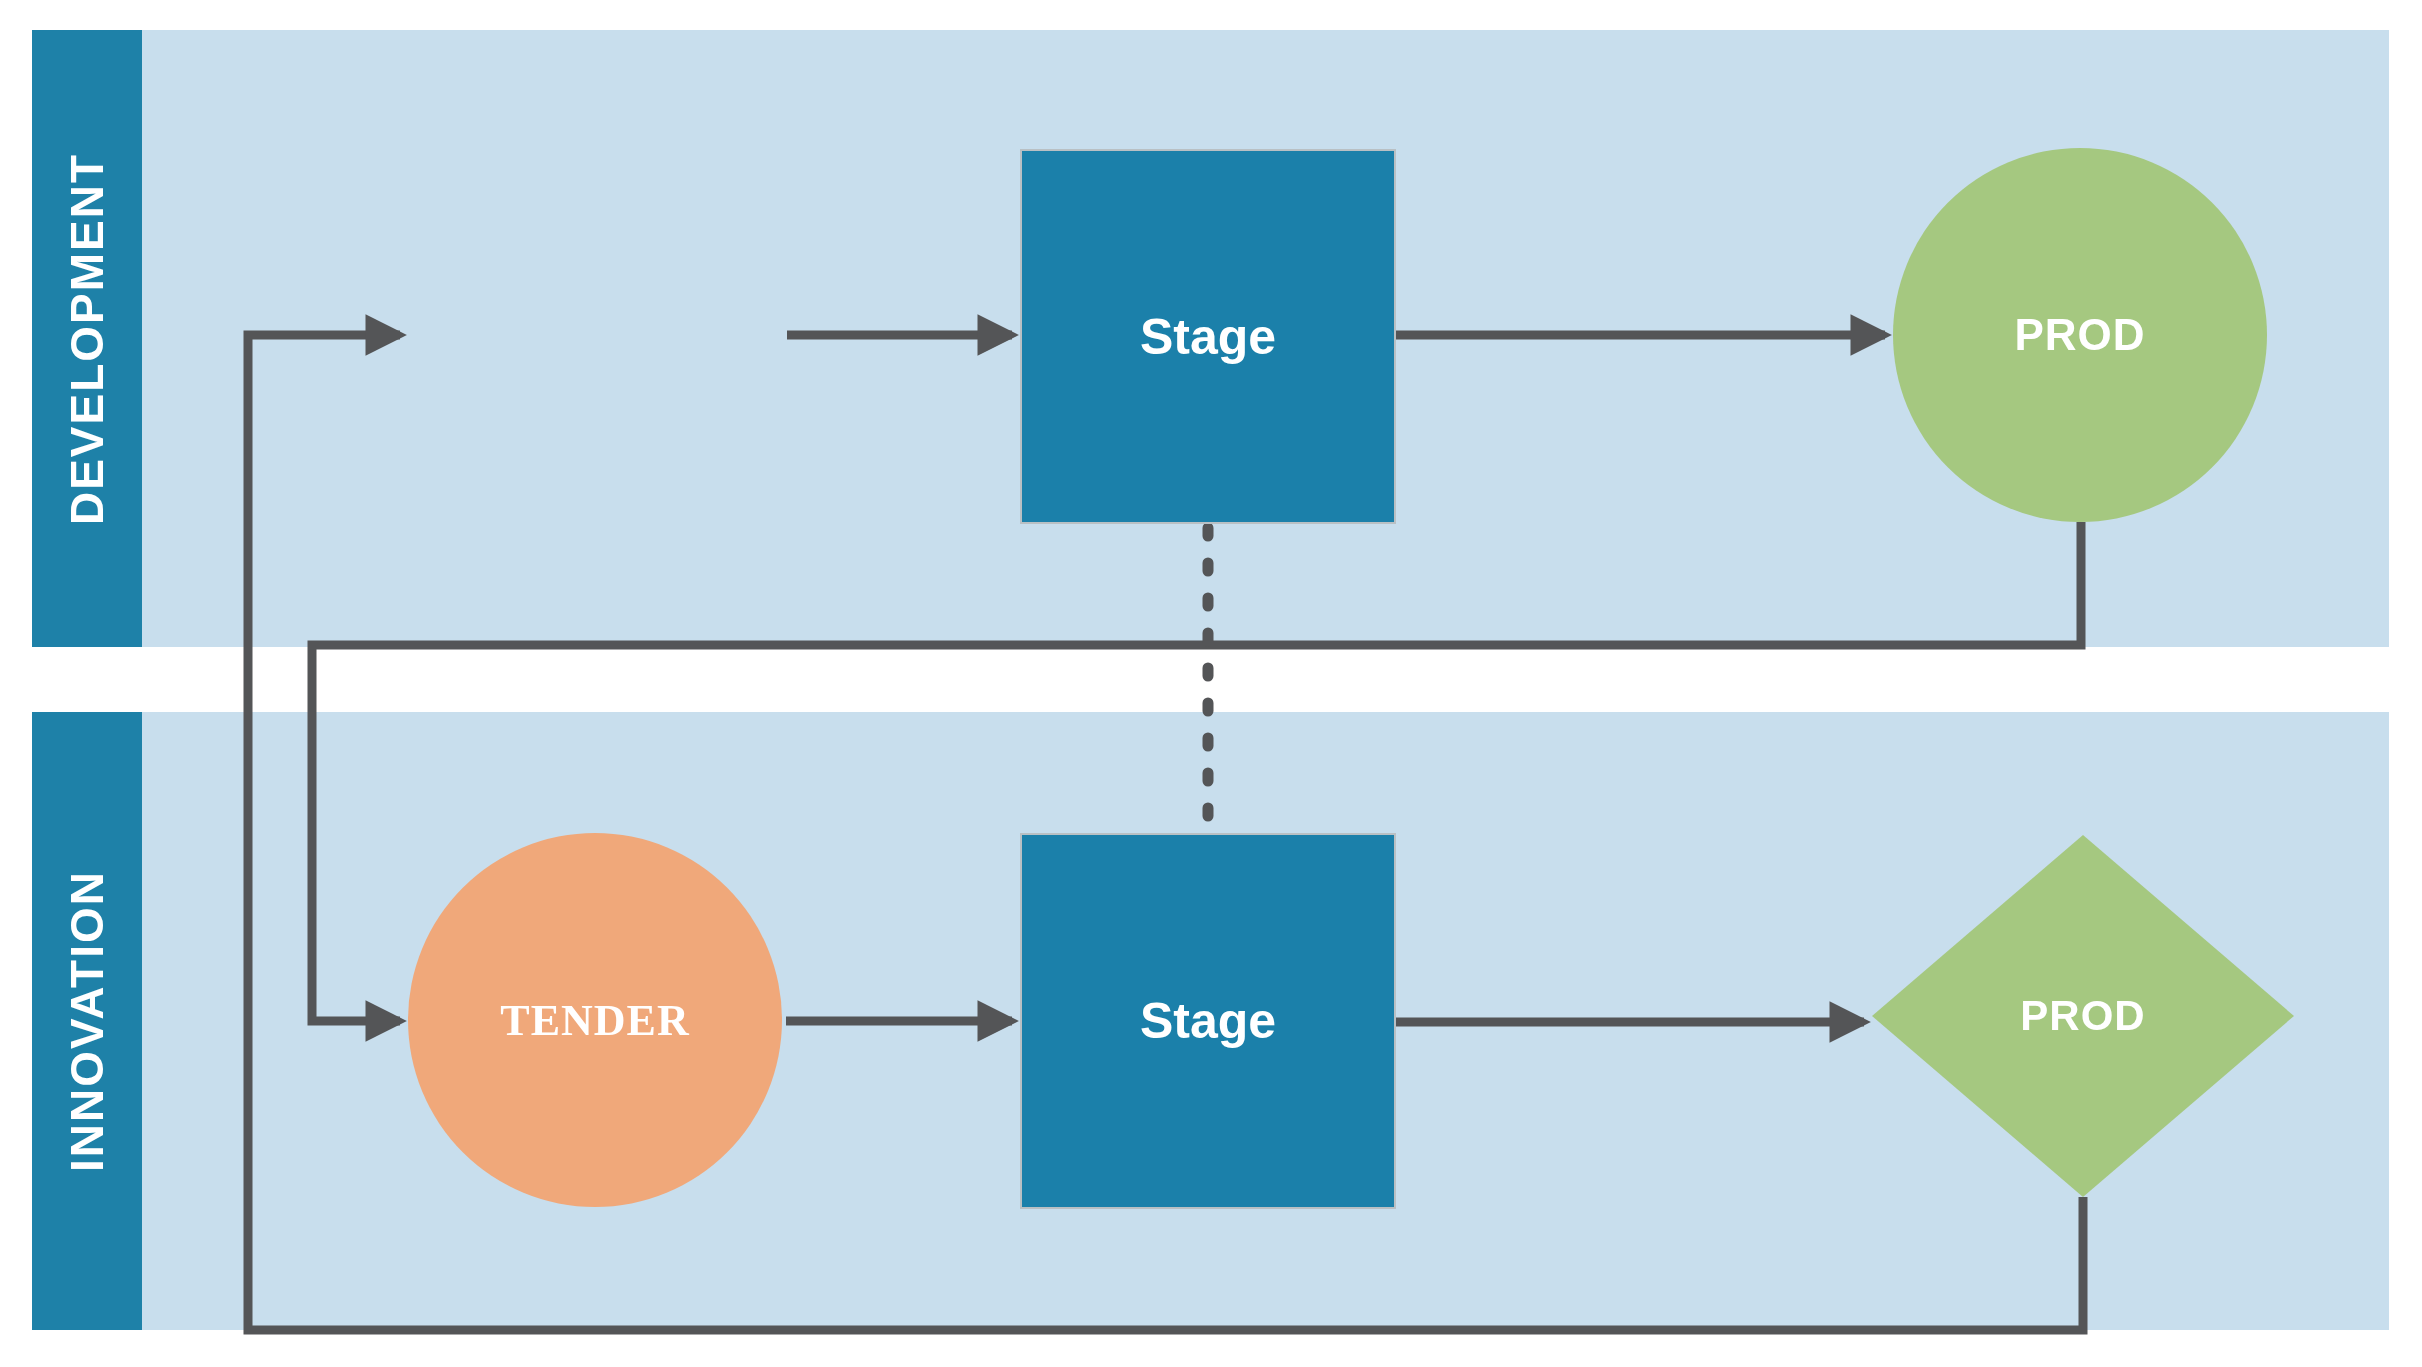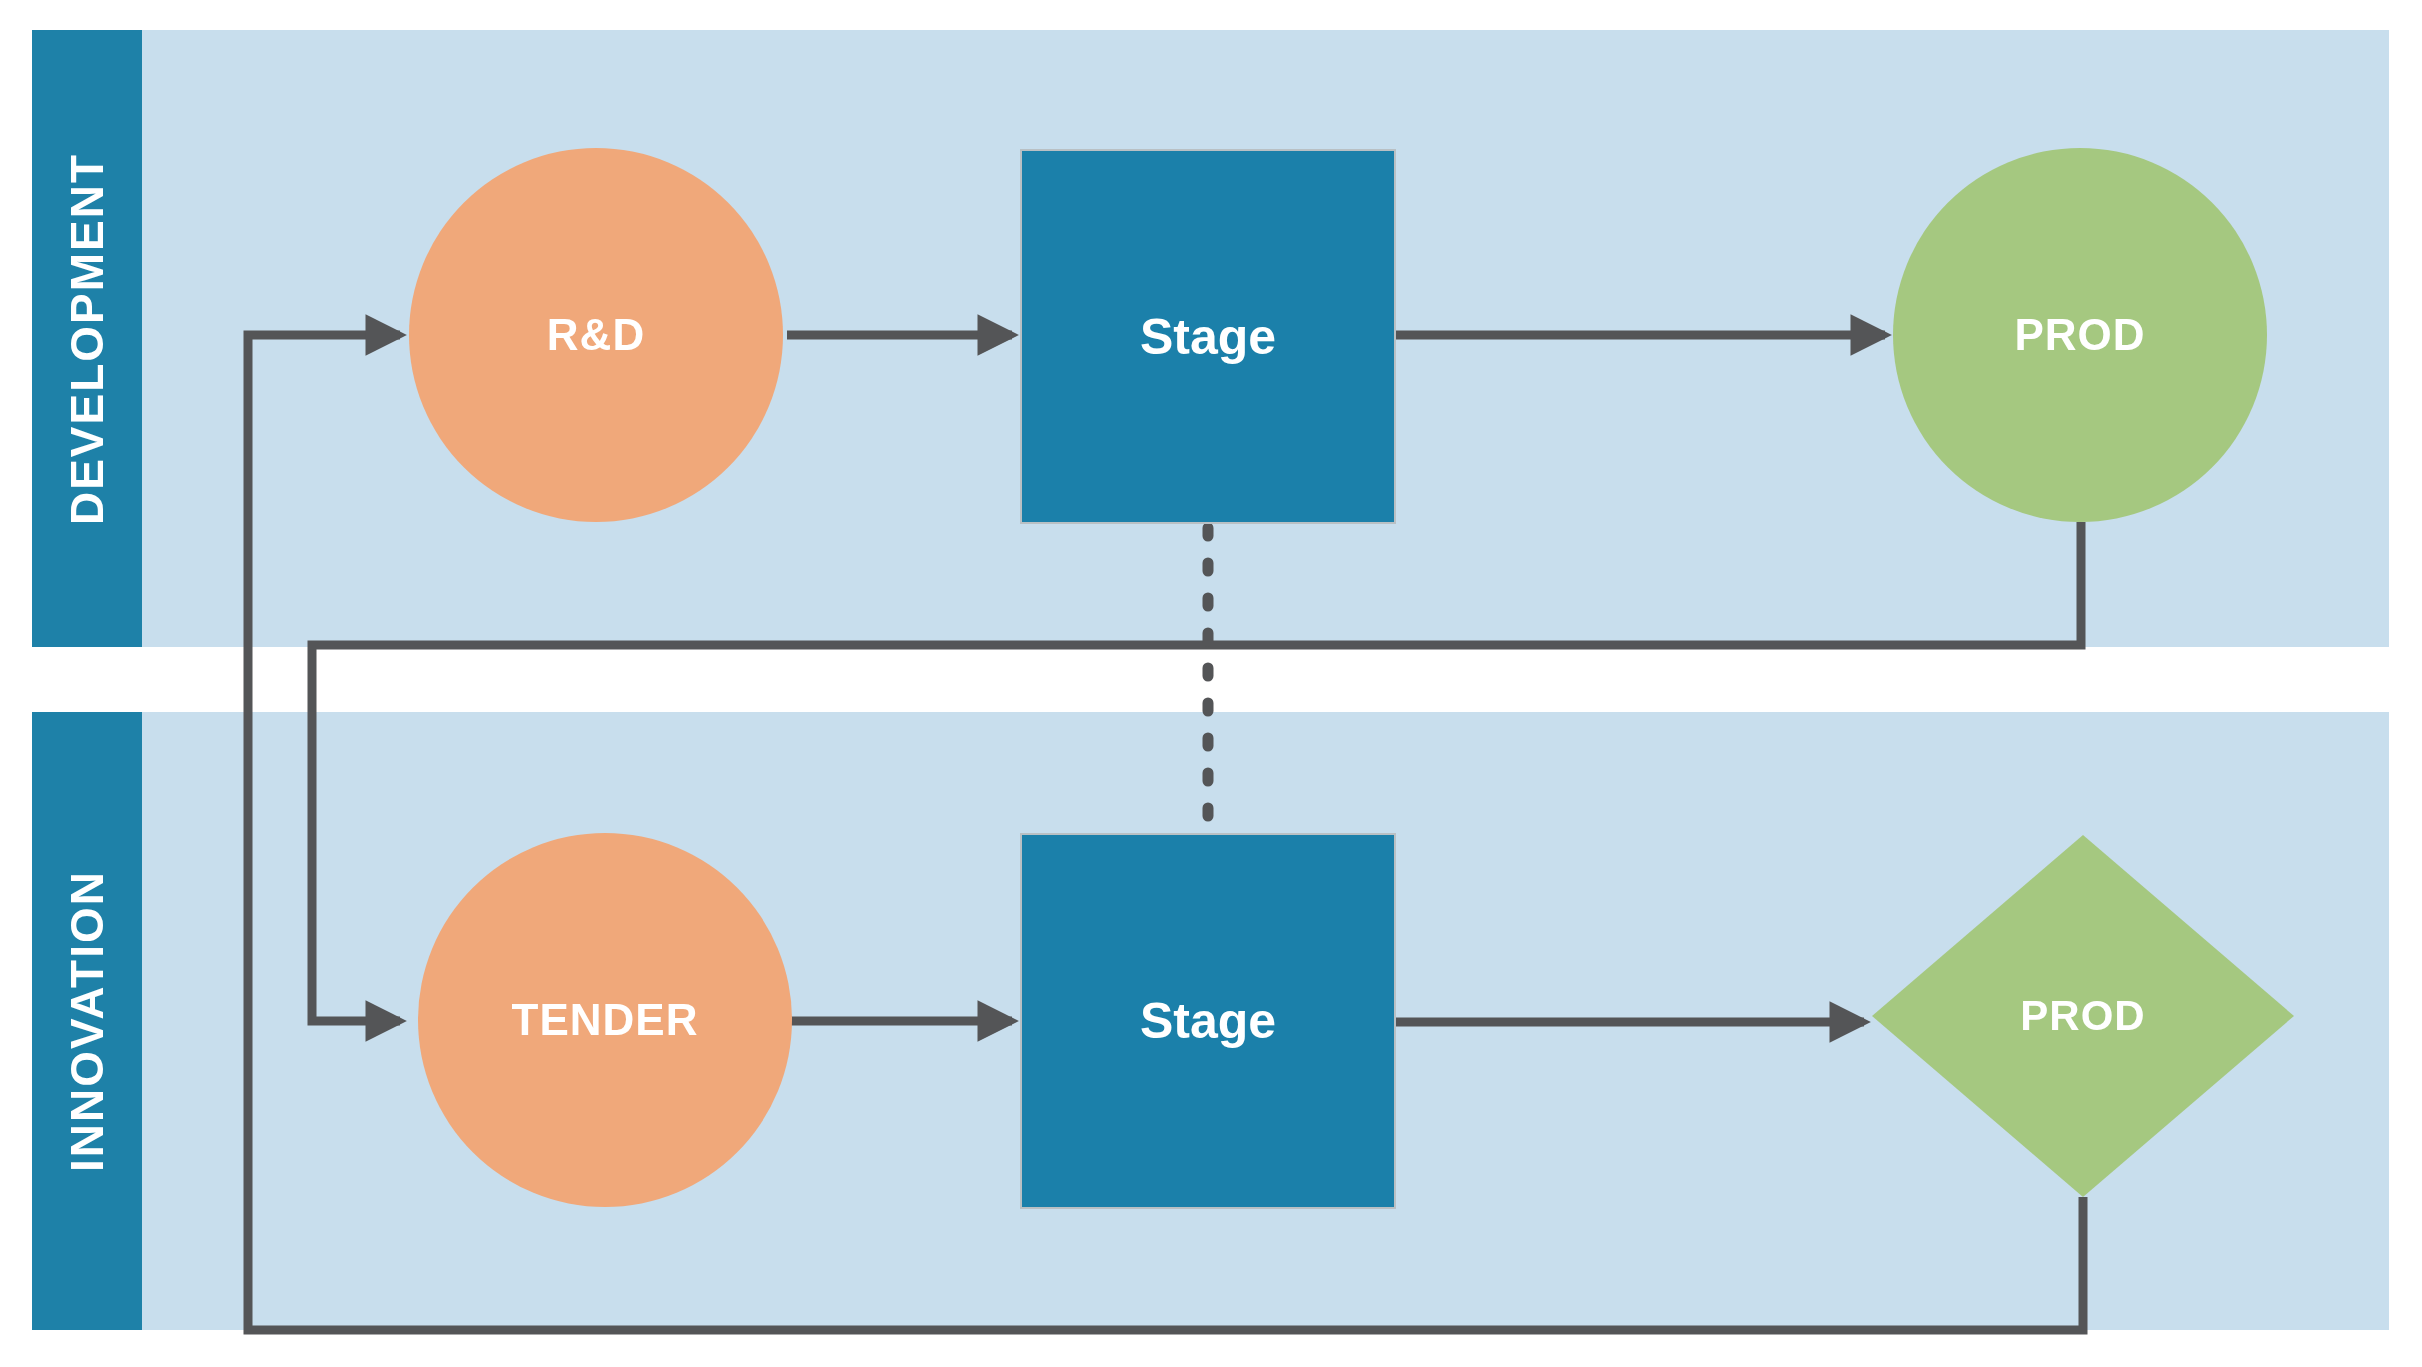--- a/index.html
+++ b/index.html
@@ -57,21 +57,21 @@
   .node.green{background:var(--node_green);}
   .node.square{background:var(--node_teal);border:2px solid var(--square_border);font-size:50px;letter-spacing:0;}
   .node.diamond{
     background:var(--node_green);
     clip-path:polygon(50% 0%,100% 50%,50% 100%,0% 50%);
     font-size:42px;
   }
   .node-rnd{left:409px;top:148px;width:374px;height:374px;}
   .node-stage-dev{left:1020px;top:149px;width:376px;height:375px;}
   .node-demo{left:1893px;top:148px;width:374px;height:374px;}
-  .node-tender{left:418px;top:833px;width:374px;height:374px;}
+  .node-tender{left:408px;top:833px;width:374px;height:374px;font-family:Liberation Serif, serif;}
   .node-stage-innov{left:1020px;top:833px;width:376px;height:376px;}
   .node-prod{left:1872px;top:835px;width:422px;height:362px;}
 </style>
 </head>
 <body>
 
 <div class="canvas">
 
   <section class="lane lane-dev">
     <div class="lane-bar">
@@ -95,23 +95,20 @@
     </defs>
     <path d="M 787 335 H 1012" marker-end="url(#arrow)"></path>
     <path d="M 1396 335 H 1885" marker-end="url(#arrow)"></path>
     <path d="M 2081 522 V 645 H 312 V 1021 H 400" marker-end="url(#arrow)"></path>
     <path d="M 786 1021 H 1012" marker-end="url(#arrow)"></path>
     <path d="M 1396 1022 H 1864" marker-end="url(#arrow)"></path>
     <path d="M 2083 1197 V 1330 H 248 V 335 H 400" marker-end="url(#arrow)"></path>
     <path class="dotted" d="M 1208 528 V 828"></path>
   </svg>
 
-  <div class="node circle orange node-rnd">
-    <span>R&amp;D</span>
-  </div>
   <div class="node square node-stage-dev">
     <span>Stage</span>
   </div>
   <div class="node circle green node-demo">
     <span>PROD</span>
   </div>
   <div class="node circle orange node-tender">
     <span>TENDER</span>
   </div>
   <div class="node square node-stage-innov">

